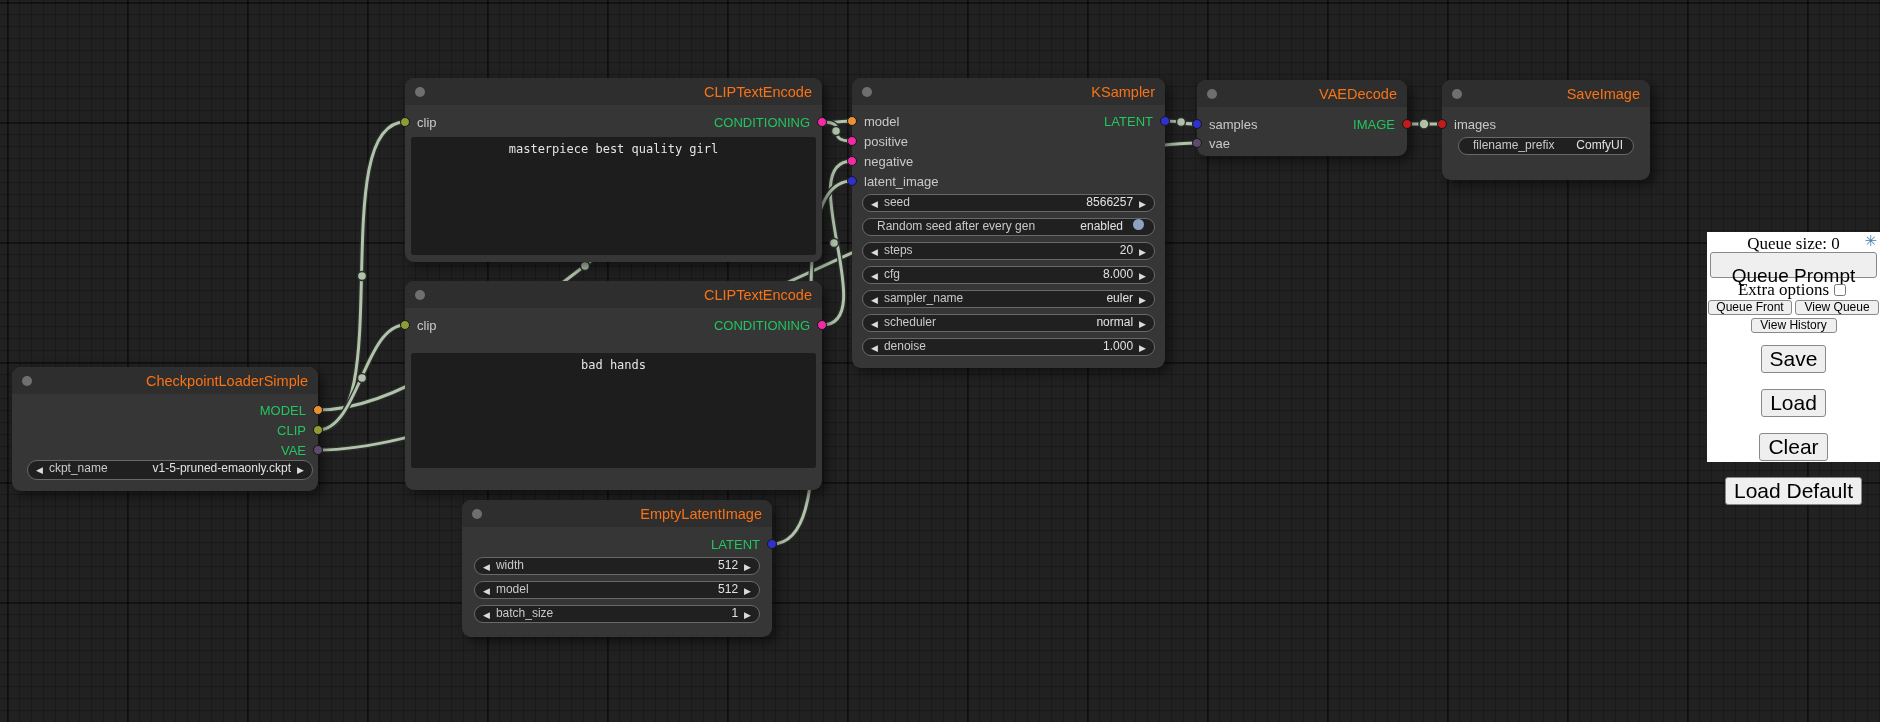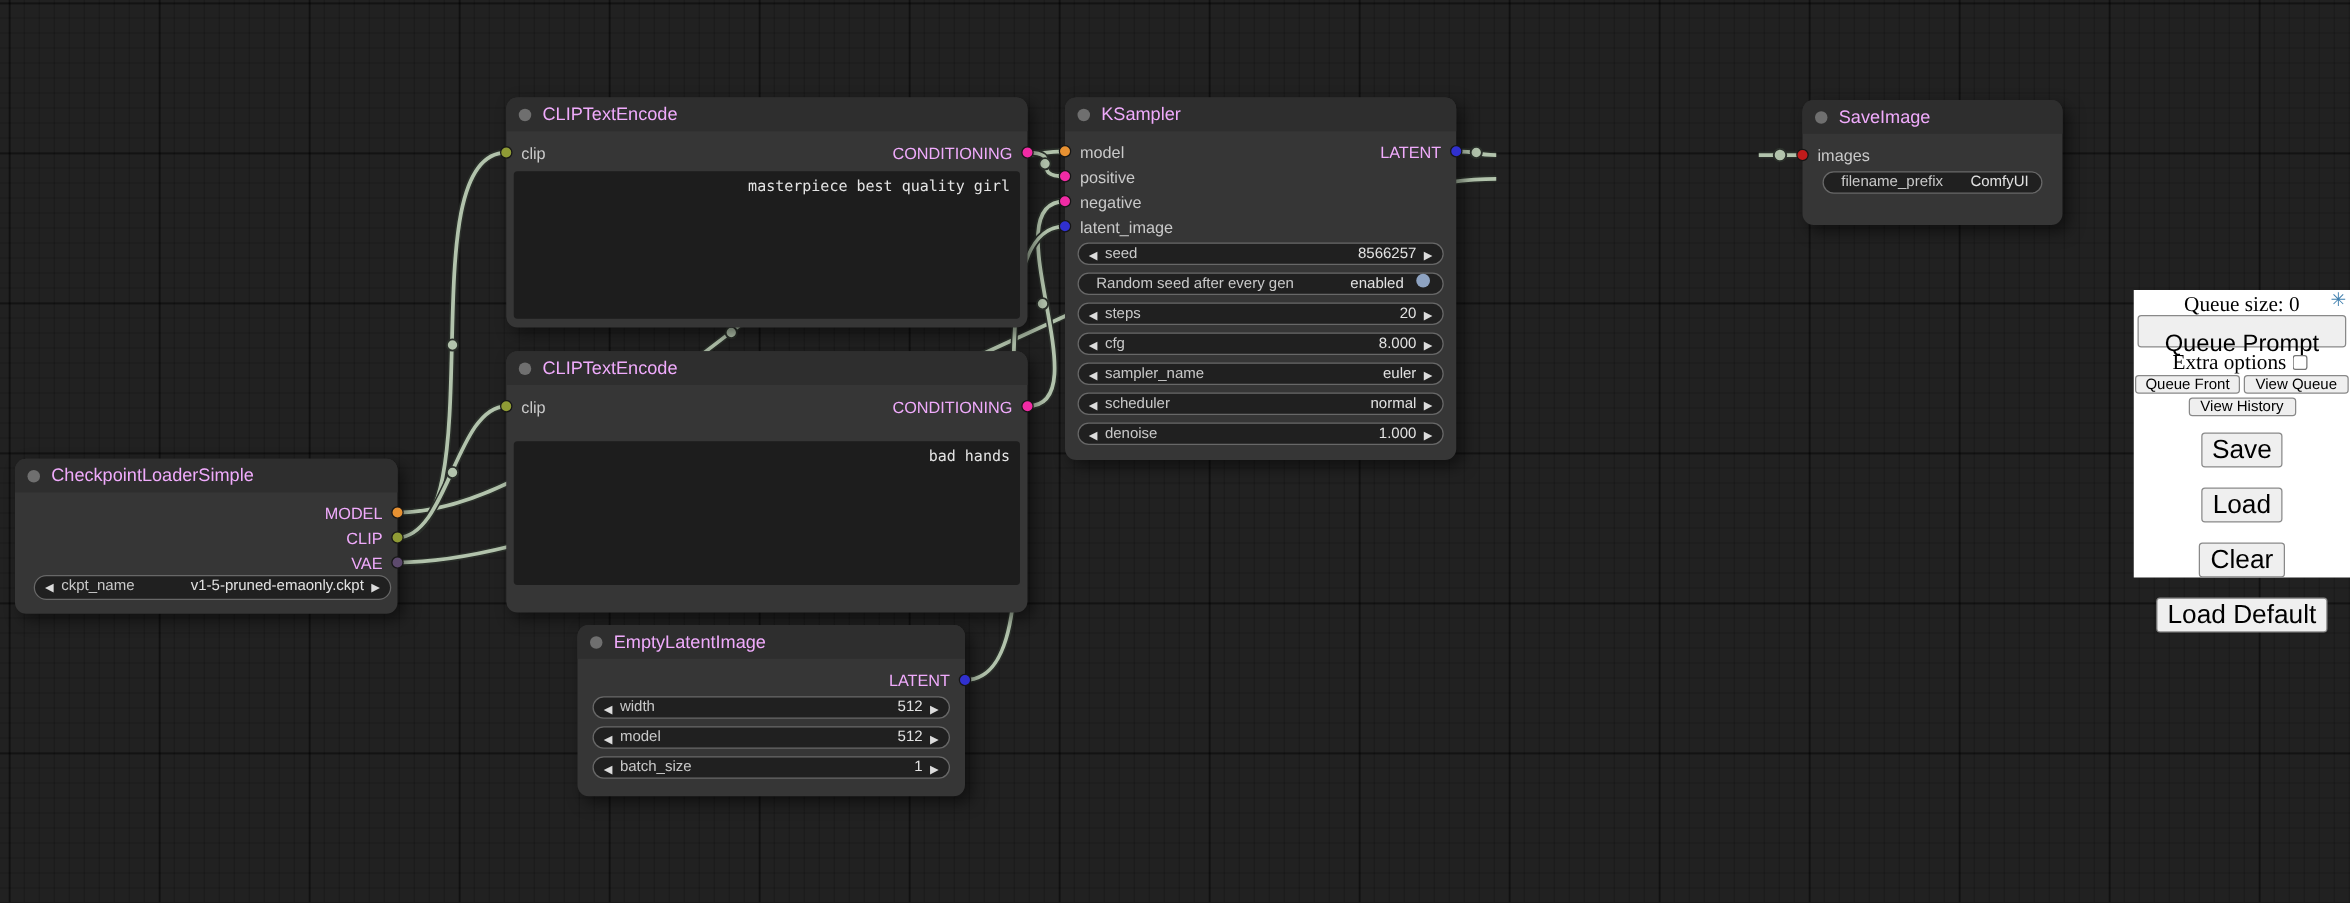--- a/index.html
+++ b/index.html
@@ -21,26 +21,26 @@
   svg.links .middot{fill:#b2c3ac;stroke:#2a2f2a;stroke-width:1.5px;}
 
   .node{
     position:absolute;z-index:2;background:#363636;border-radius:9px;
     box-shadow:5px 5px 12px rgba(0,0,0,0.5);
     color:#c8c8c8;font-size:13px;
   }
   .ntitle{
     height:27px;background:#2e2e2e;border-radius:9px 9px 0 0;
     display:flex;align-items:center;padding:0 10px;
-    color:#f0abfc;font-size:14.5px;white-space:nowrap;
+    color:#f97316;font-size:14.5px;white-space:nowrap;justify-content:space-between;
   }
   .tdot{width:10px;height:10px;border-radius:50%;background:#6f6f6f;margin-right:9px;flex:0 0 auto;}
   .slot{position:absolute;height:20px;display:flex;align-items:center;gap:7px;white-space:nowrap;}
   .slot.in{left:-5px;color:#c9c9c9;}
-  .slot.out{right:-5px;flex-direction:row-reverse;color:#f0abfc;}
+  .slot.out{right:-5px;flex-direction:row-reverse;color:#22c55e;}
   .sdot{width:10px;height:10px;border-radius:50%;box-sizing:border-box;border:1px solid #161616;flex:0 0 auto;}
   .c-model{background:#e79132;}
   .c-clip{background:#8f9b35;}
   .c-vae{background:#5d4a6d;}
   .c-cond{background:#f12ba5;}
   .c-latent{background:#3030cf;}
   .c-image{background:#c11b1b;}
 
   .widget{
     position:absolute;height:18px;box-sizing:border-box;
@@ -50,21 +50,21 @@
   }
   .widget .arr{font-size:9px;color:#dcdcdc;line-height:18px;}
   .widget .wvalue{margin-left:auto;color:#e2e2e2;}
   .widget.noarrow{padding:0 10px 0 14px;}
   .toggle{width:11px;height:11px;border-radius:50%;background:#8ea3c2;flex:0 0 auto;margin-left:4px;}
 
   .promptbox{
     position:absolute;background:#1d1d1d;border-radius:3px;
     color:#e4e4e4;font-family:"DejaVu Sans Mono", monospace;font-size:12px;
     padding:5px 8px;box-sizing:border-box;line-height:15px;
-    white-space:pre-wrap;overflow:hidden;text-align:right;
+    white-space:pre-wrap;overflow:hidden;text-align:center;
   }
 
   
   .menu{
     position:absolute;z-index:3;left:1707px;top:232px;width:173px;height:230px;
     background:#ffffff;color:#000;text-align:center;
     font-family:"Liberation Serif", serif;box-sizing:border-box;
   }
   .menu .gear{position:absolute;top:2px;right:3px;font-size:15px;color:#3f7fae;cursor:pointer;line-height:15px;}
   .qsize{font-size:17px;padding-top:2px;height:17px;}
@@ -266,20 +266,38 @@
       <span class="arr">▶</span>
     </div>
     <div class="widget" style="left:10px;top:260px;width:293px">
       <span class="arr">◀</span>
       <span>denoise</span>
       <span class="wvalue">1.000</span>
       <span class="arr">▶</span>
     </div>
   </div>
 
+  <div class="node" style="left:1197px;top:80px;width:210px;height:76px">
+    <div class="ntitle">
+      <span class="tdot"></span>
+      <span>VAEDecode</span>
+    </div>
+    <div class="slot in" style="top:34px">
+      <span class="sdot c-latent"></span>
+      <span>samples</span>
+    </div>
+    <div class="slot in" style="top:53px">
+      <span class="sdot c-vae"></span>
+      <span>vae</span>
+    </div>
+    <div class="slot out" style="top:34px">
+      <span class="sdot c-image"></span>
+      <span>IMAGE</span>
+    </div>
+  </div>
 
   <div class="node" style="left:1442px;top:80px;width:208px;height:100px">
     <div class="ntitle">
       <span class="tdot"></span>
       <span>SaveImage</span>
     </div>
     <div class="slot in" style="top:34px">
       <span class="sdot c-image"></span>
       <span>images</span>
     </div>

